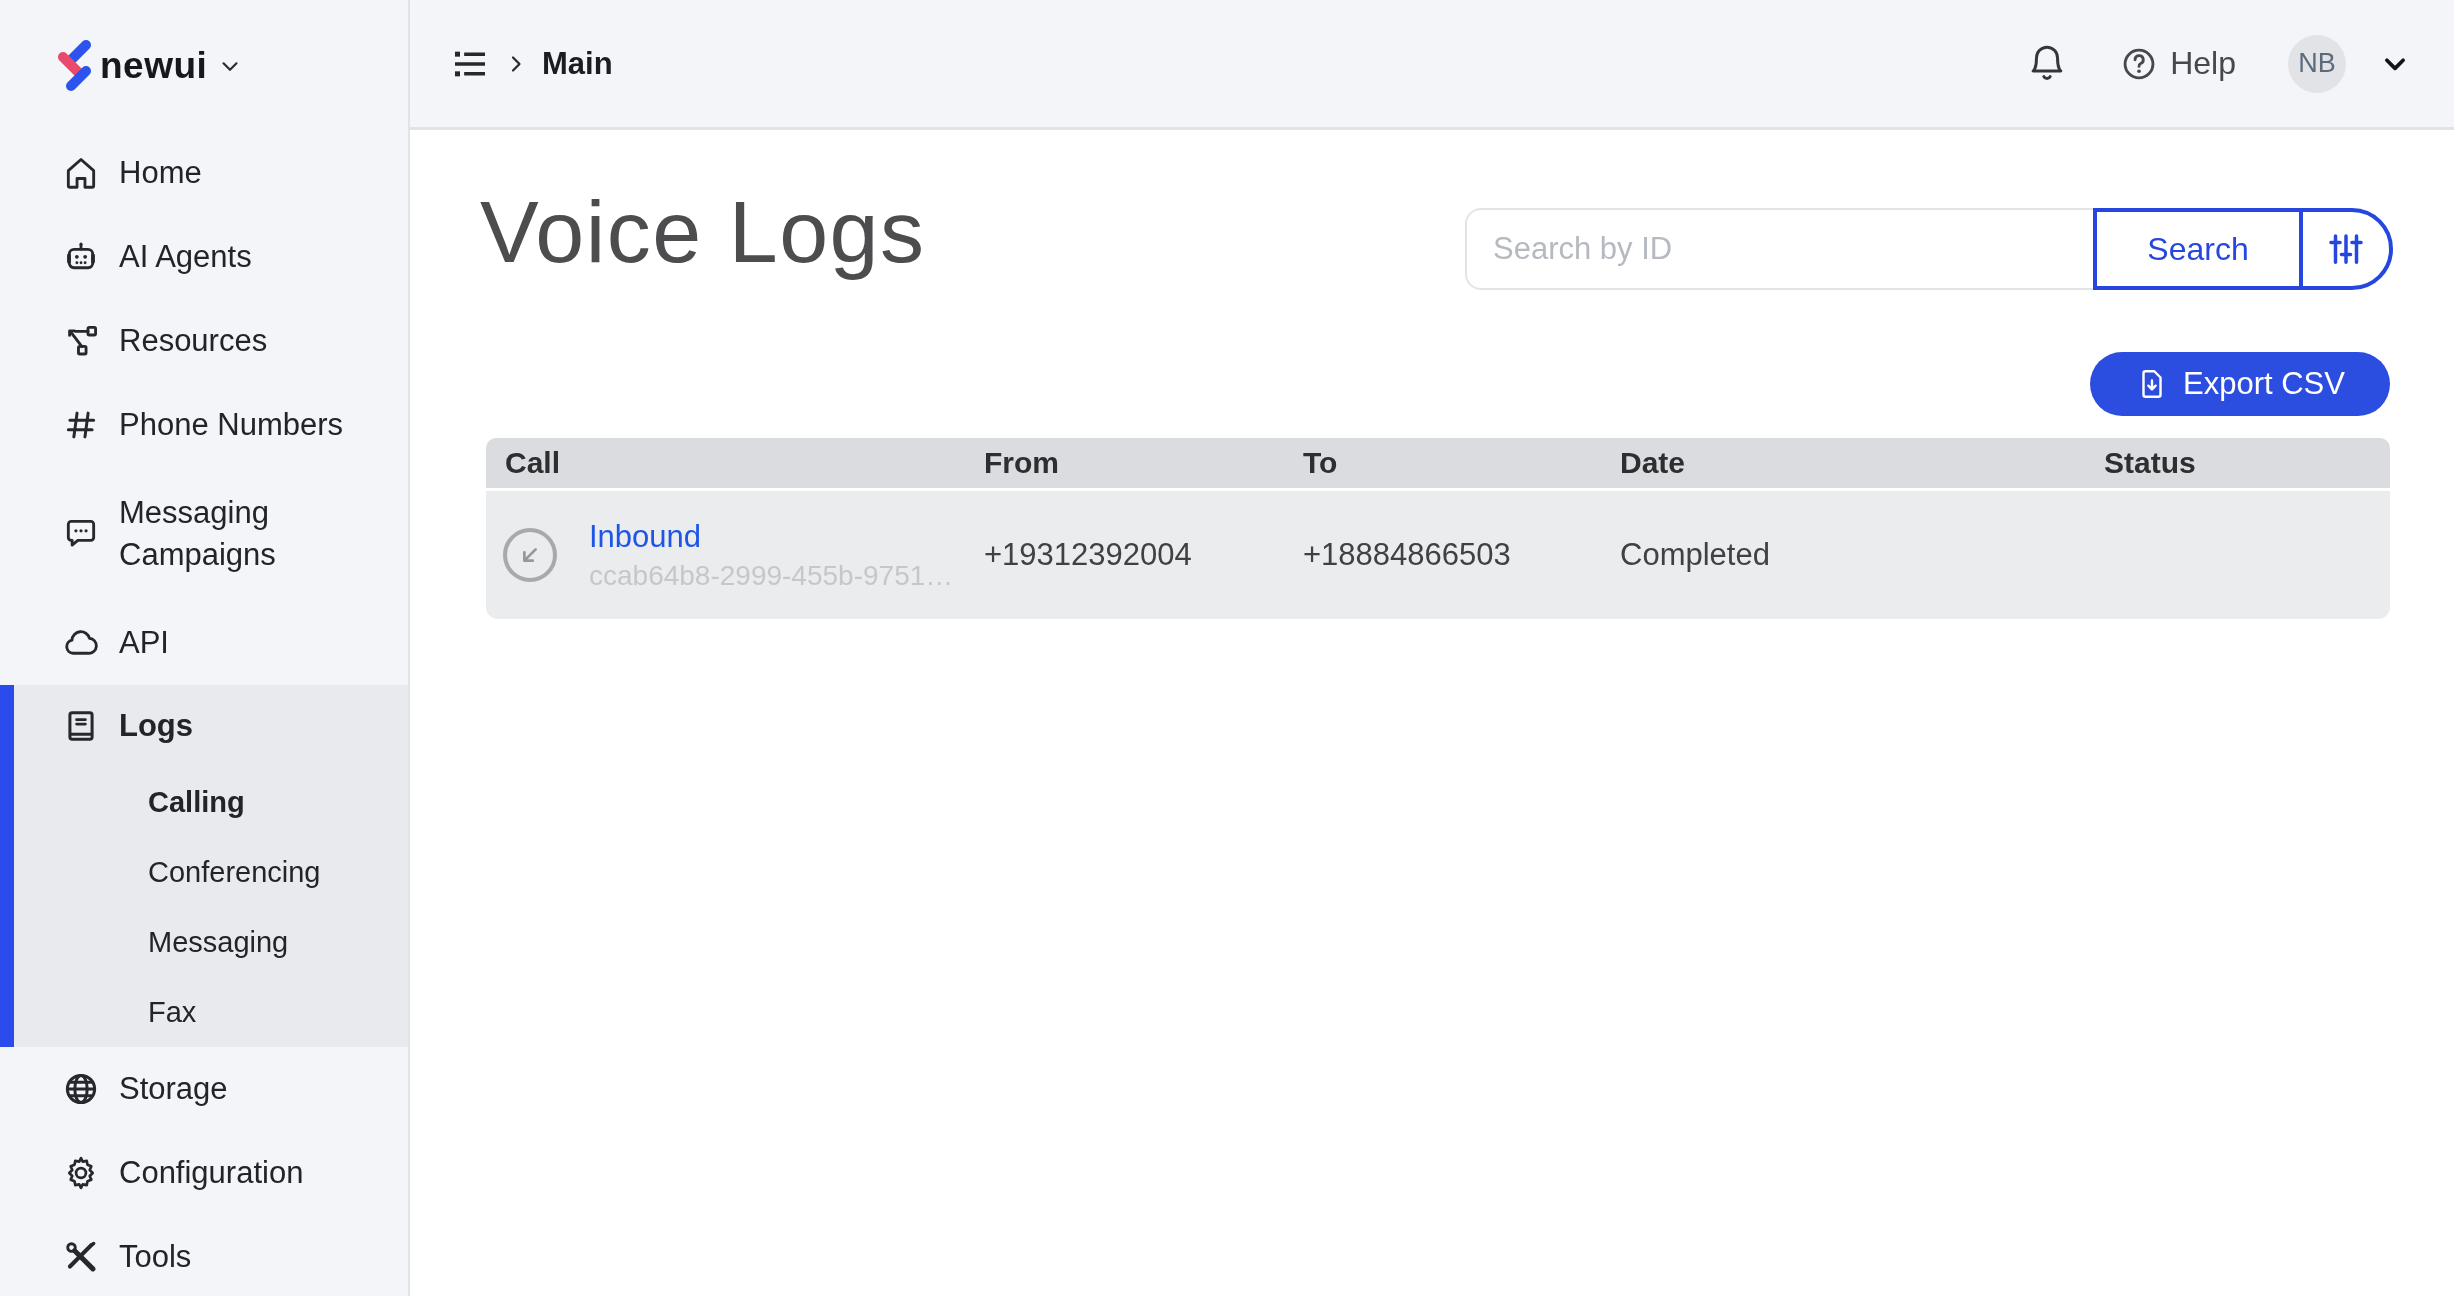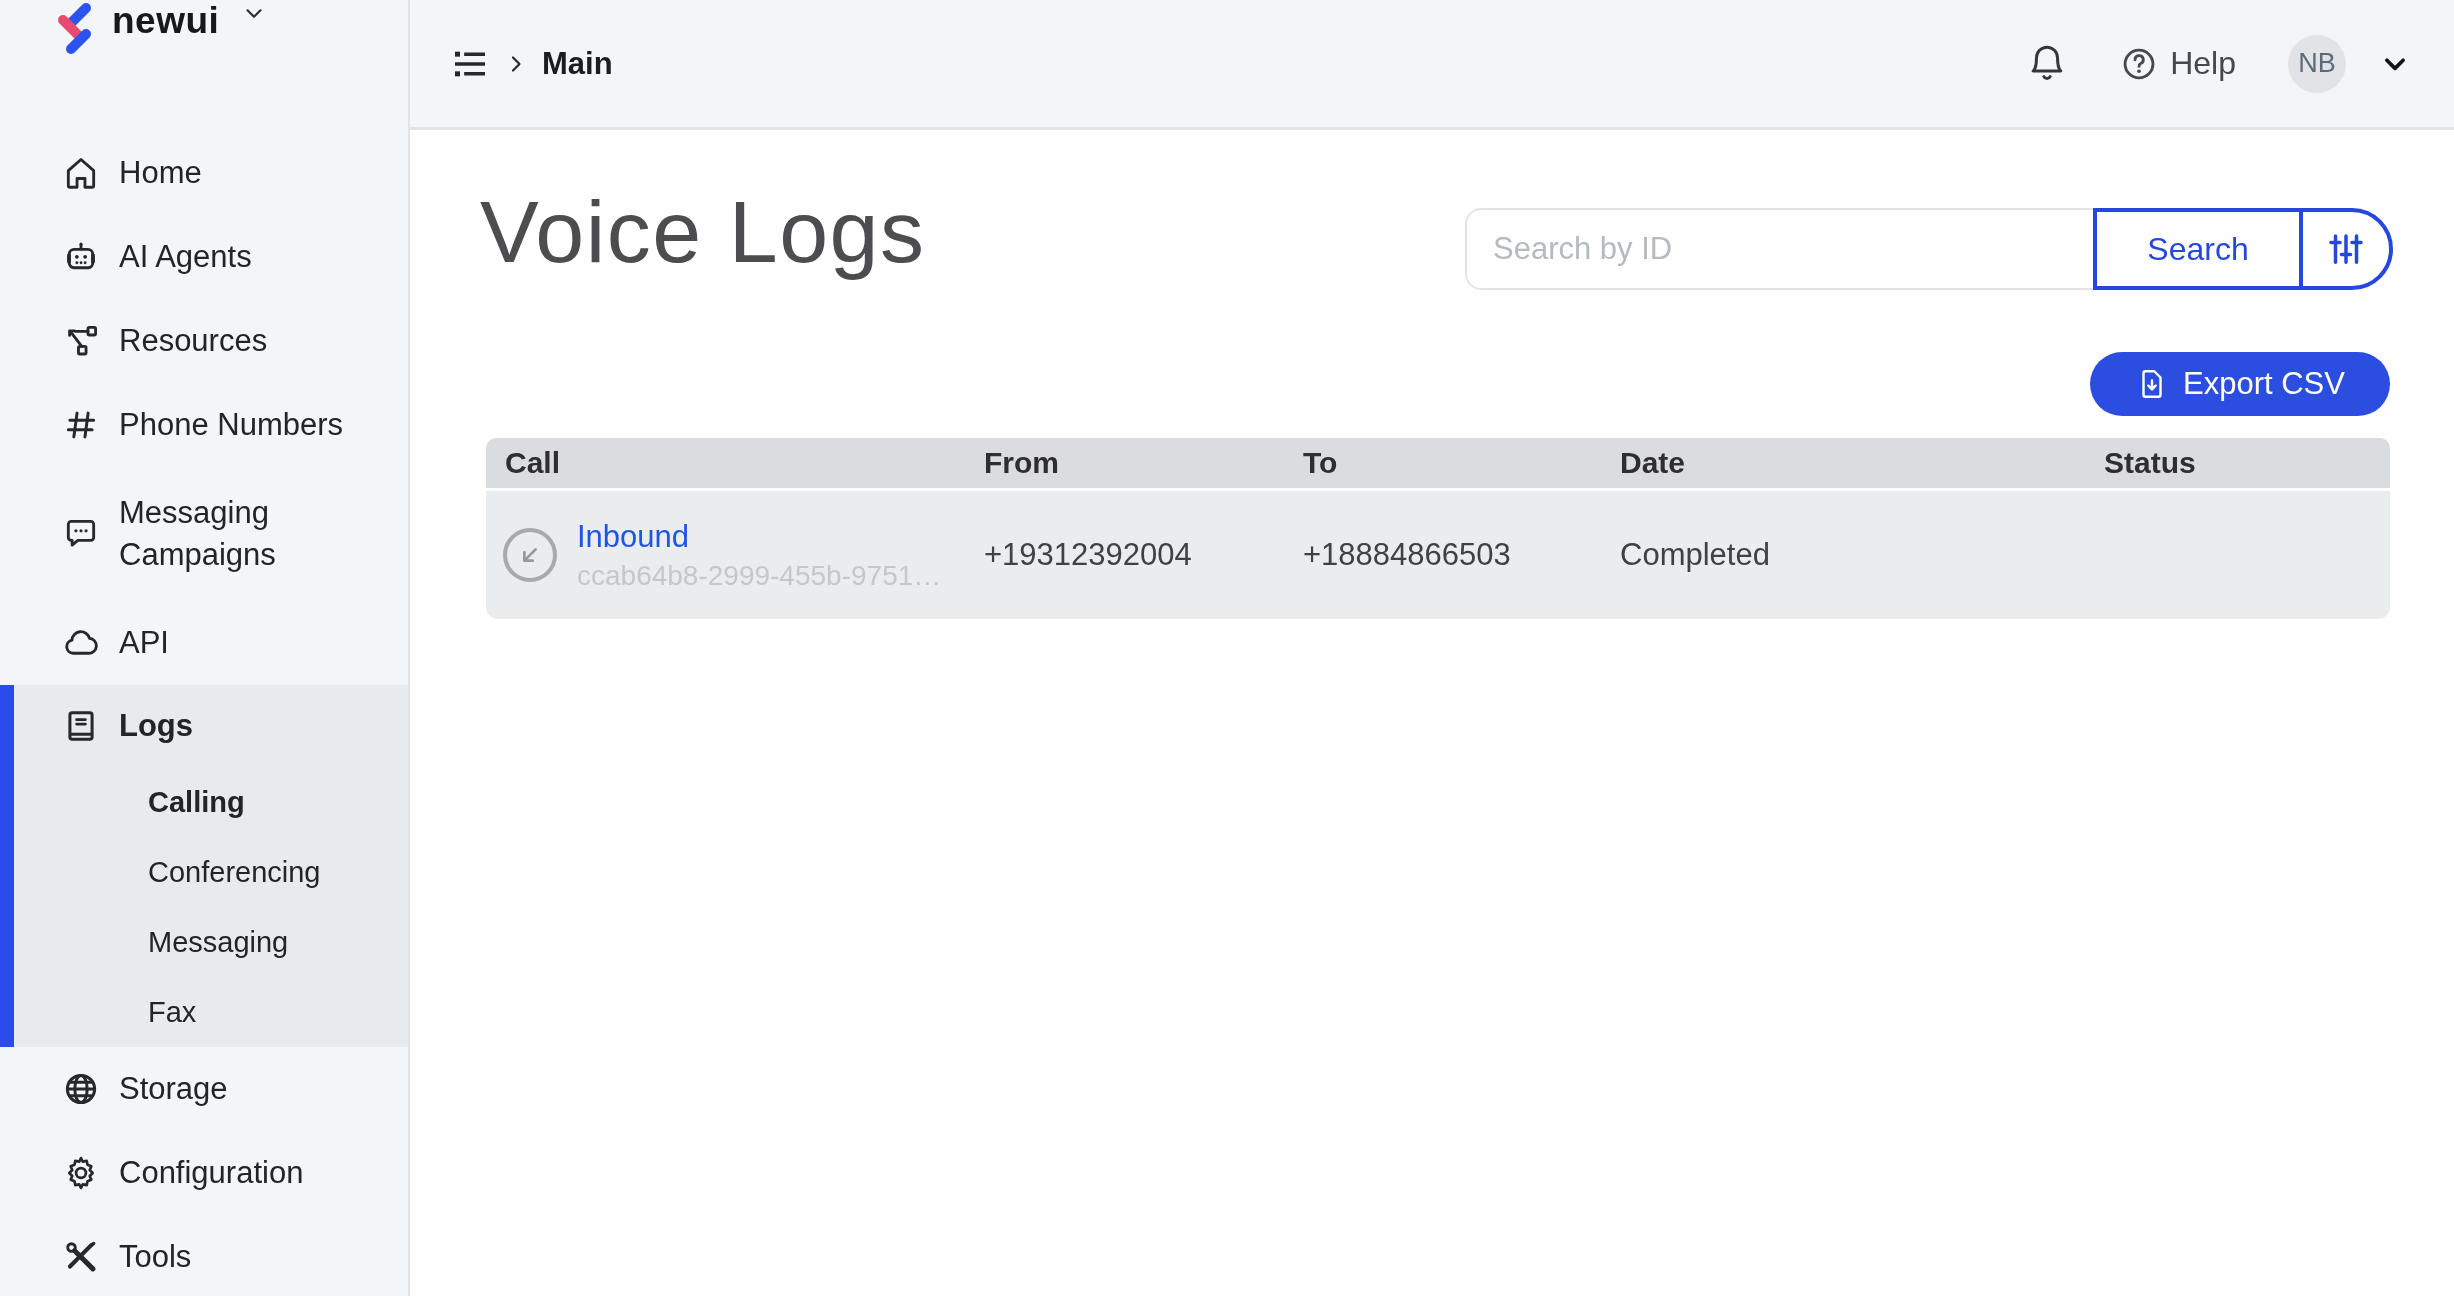--- a/index.html
+++ b/index.html
@@ -4,21 +4,21 @@
 <title>Voice Logs</title>
 <style>
   * { margin:0; padding:0; box-sizing:border-box; }
   html,body { background:#fff; }
   body { font-family:"Liberation Sans","DejaVu Sans",sans-serif; color:#1e2023; }
   .app { position:relative; width:2454px; height:1296px; overflow:hidden; background:#fff; }
 
   
   .sidebar { position:absolute; left:0; top:0; width:410px; height:1296px;
              background:#f4f5f9; border-right:2px solid #e2e3e7; }
-  .logo-row { height:131px; display:flex; align-items:flex-start; padding-left:50px; gap:16px; cursor:pointer; }
+  .logo-row { height:131px; display:flex; align-items:center; padding-left:50px; gap:4px; cursor:pointer; }
   .logo-mark { width:46px; height:58px; }
   .logo-text { font-size:37px; font-weight:700; color:#17181b; letter-spacing:.5px; }
   .logo-chevron { width:26px; height:26px; color:#2a2c30; margin-left:6px; }
 
   .nav-item { display:flex; align-items:center; height:84px; padding-left:62px; gap:19px;
               font-size:31px; font-weight:500; color:#212428; cursor:pointer; }
   .nav-item .ico { width:38px; height:38px; flex:0 0 38px; color:#26282c; }
   .nav-item .lbl { max-width:252px; line-height:42px; }
   .nav-item.tall { height:134px; }
   .nav-item.bold, .sub-item.bold { font-weight:700; }
@@ -72,21 +72,21 @@
   .export-btn svg { width:34px; height:34px; }
 
   
   .logs-table { position:absolute; left:76px; right:64px; top:305px; }
   .thead, .trow { display:grid; grid-template-columns:498px 319px 317px 484px 1fr; align-items:center; }
   .thead { height:50px; background:#dbdcdf; border-radius:10px 10px 0 0; }
   .th { font-size:30px; font-weight:700; color:#2e2e31; }
   .th:first-child { padding-left:19px; }
   .trow { height:128px; background:#ebecee; border-radius:0 0 12px 12px; margin-top:3px; }
   .td { font-size:31px; color:#3f4144; }
-  .call-cell { display:flex; align-items:center; gap:20px; padding-left:17px; }
+  .call-cell { display:flex; align-items:center; gap:32px; padding-left:17px; }
   .dir-badge { width:54px; height:54px; flex:0 0 54px; border:4px solid #a8a9ad; border-radius:50%;
                display:flex; align-items:center; justify-content:center; color:#97989c; }
   .dir-badge svg { width:30px; height:30px; }
   .call-lines { display:flex; flex-direction:column; gap:5px; min-width:0; }
   .call-link { font-size:31px; font-weight:500; color:#1d56e6; text-decoration:none; cursor:pointer; }
   .call-id { font-size:28px; color:#c6c7cb; white-space:nowrap; }
 </style>
 </head>
 <body>
 

